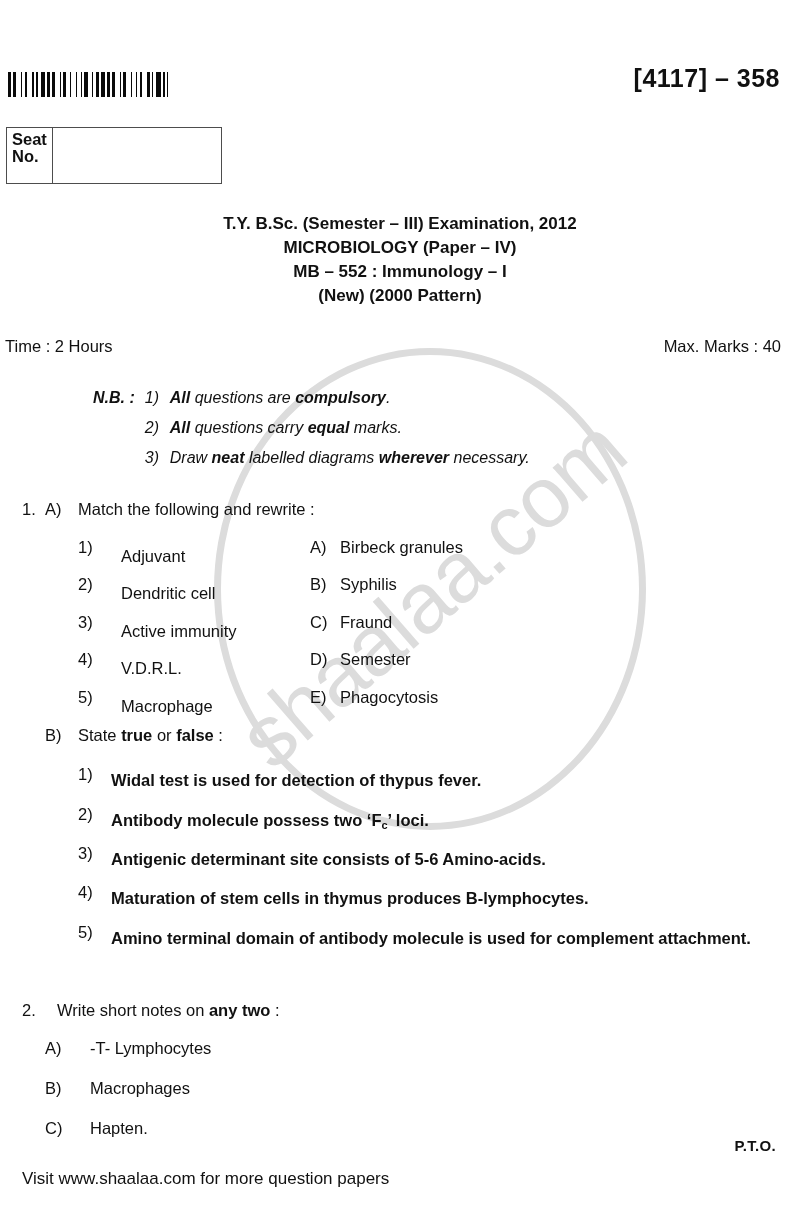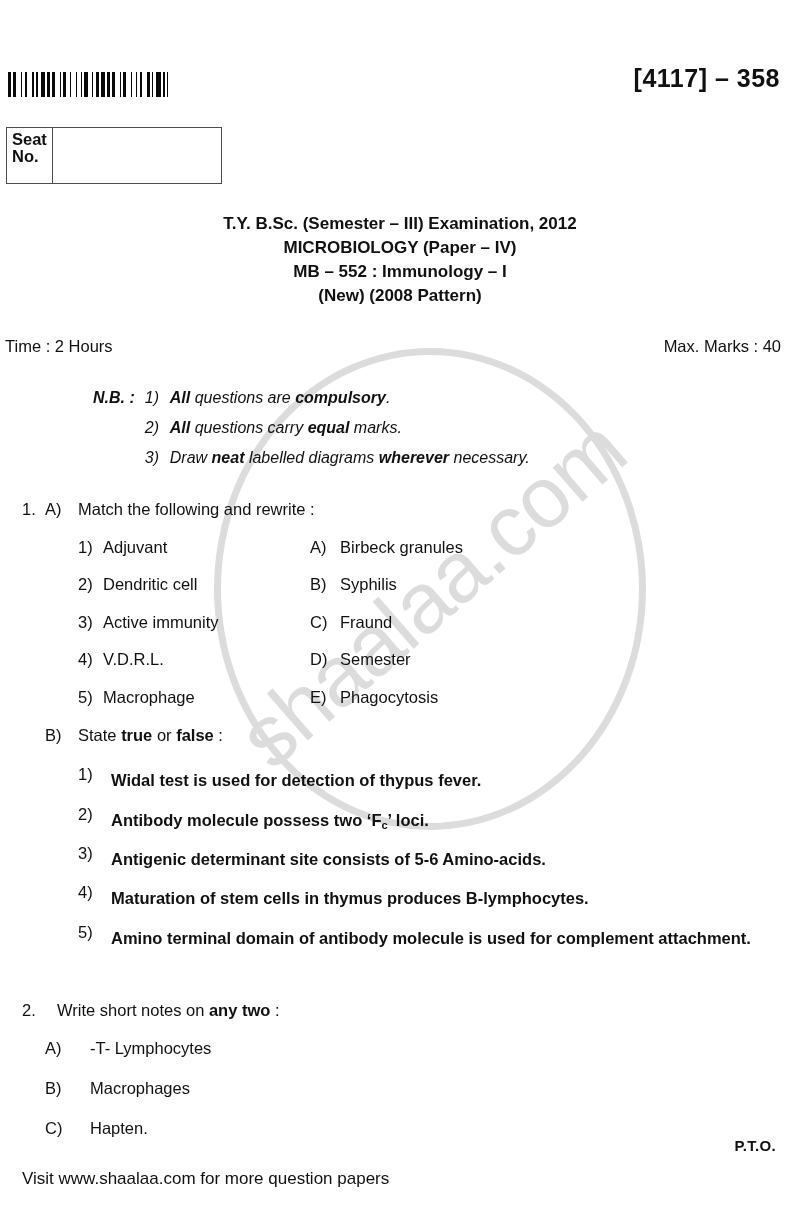--- a/index.html
+++ b/index.html
@@ -160,23 +160,24 @@
     white-space: nowrap;
   }
   .q-head-text b { font-weight: bold; }
 
   .sub-num {
     left: 78px;
     font-size: 16.5px;
     white-space: nowrap;
   }
   .sub-text {
-    left: 103px;
-    font-size: 16.5px;
-    white-space: nowrap;
+    left: 121px;
+    font-size: 16.5px;
+    white-space: nowrap;
+    margin-top: 9px;
   }
   .right-num {
     left: 310px;
     font-size: 16.5px;
     white-space: nowrap;
   }
   .right-text {
     left: 340px;
     font-size: 16.5px;
     white-space: nowrap;
@@ -267,21 +268,21 @@
     <div id="seat-box" class="abs">
       <div id="seat-label">Seat
 No.</div>
       <div id="seat-field"></div>
     </div>
 
     <div id="title-block" class="abs">
       <span class="tline">T.Y. B.Sc. (Semester – III) Examination, 2012</span>
       <span class="tline">MICROBIOLOGY (Paper – IV)</span>
       <span class="tline">MB – 552 : Immunology – I</span>
-      <span class="tline">(New) (2008 Pattern)</span>
+      <span class="tline">(New) (2000 Pattern)</span>
     </div>
 
     <div id="time-label" class="abs">Time : 2 Hours</div>
     <div id="marks-label" class="abs">Max. Marks : 40</div>
 
     <div id="nb-block" class="abs">
       <div id="nb-row">
         <div id="nb-title">N.B. :</div>
         <div>
           <div class="nb-item">

